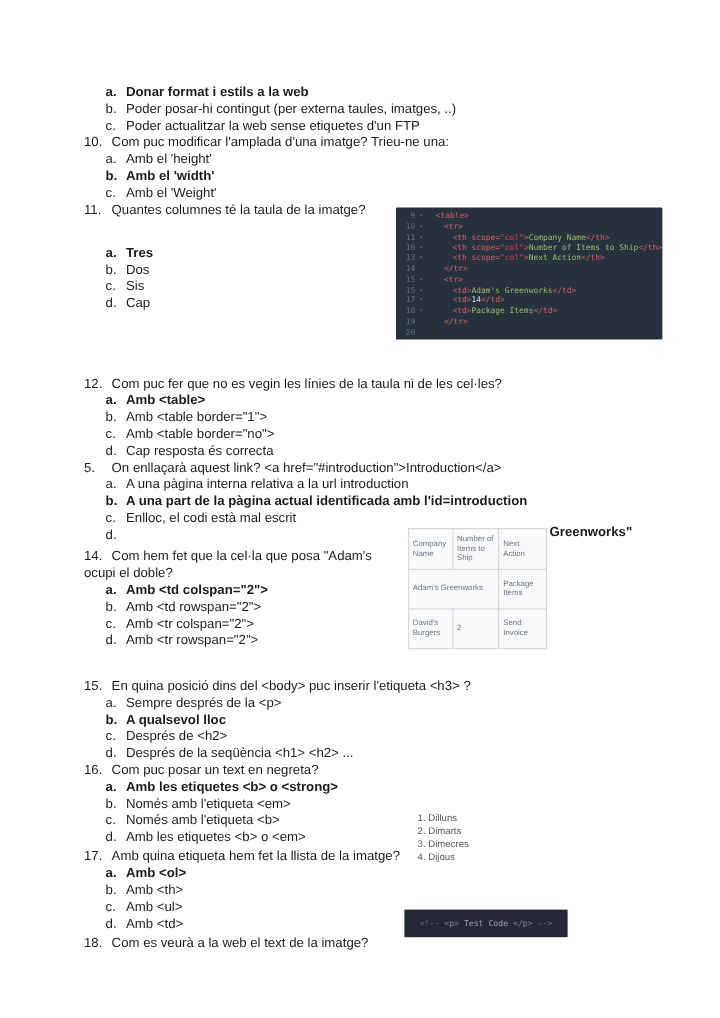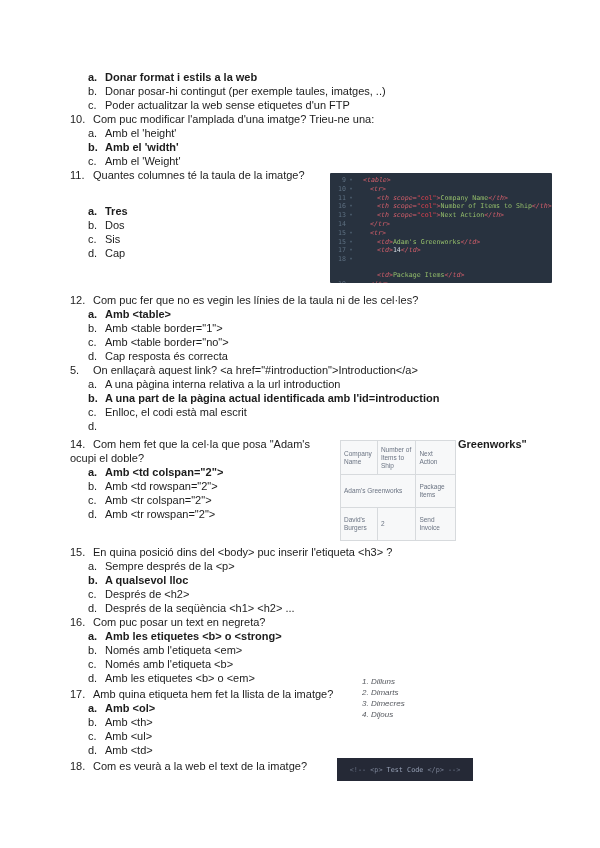--- a/index.html
+++ b/index.html
@@ -21,68 +21,68 @@
   .opt.b { font-weight:bold; }
 
   
   .code-shot { position:absolute; left:330px; top:173px; width:222px; height:110px;
                background:#28323f; overflow:hidden; padding:3px 0 0 0;
                font-family:"DejaVu Sans Mono", monospace; font-size:6.6px; line-height:8.8px;
                border-radius:1px; }
   .cl { display:flex; white-space:pre; }
   .cl .ln { flex:0 0 16px; text-align:right; color:#5d6f80; }
   .cl .mk { flex:0 0 10px; text-align:center; color:#4a5a6b; }
-  .tk-t { color:#d65f6b;font-style:italic; }
+  .tk-t { color:#d65f6b; }
   .tk-s { color:#e4424f; }
   .tk-g { color:#95bf6b; }
   .tk-w { color:#d6dde4; }
 
   
   .table-shot { position:absolute; left:340px; top:440px; width:116px; height:100px;
                 background:#f1f2f4; }
   .table-shot table { border-collapse:collapse; width:116px; height:100px;
                       font-size:6.5px; line-height:8px; color:#6b7483; }
   .table-shot td { border:1px solid #d7dadd; padding:2px 3px; background:#f7f8f9; }
   .gw-label { position:absolute; left:458px; top:438px; font-size:11px; font-weight:bold; color:#1c1c1c; }
 
   
-  .list-shot { position:absolute; left:362px; top:676px; font-size:8px; line-height:11px; color:#55585e;font-style:italic; }
+  .list-shot { position:absolute; left:348px; top:676px; font-size:8px; line-height:11px; color:#55585e; }
 
   
   .codebar-shot { position:absolute; left:337px; top:758px; width:136px; height:23px;
                   background:#252936; display:flex; align-items:center; justify-content:center;
                   font-family:"DejaVu Sans Mono", monospace; font-size:6.8px; white-space:pre; }
   .cb-dim { color:#666e80; }
   .cb-tag { color:#7b8396; }
   .cb-txt { color:#96a0b4; }
 
   
   .mt8  { margin-top:8px; }
   .mt22 { margin-top:22px; }
-  .mt35 { margin-top:33px; }
+  .mt35 { margin-top:53px; }
   .mt4  { margin-top:4px; }
   .mt24 { margin-top:24px; }
   .mt2  { margin-top:2px; }
 </style>
 </head>
 <body>
 
 <div class="page">
 
   <div class="content">
 
     <div class="q mt8">
       <div class="opts">
           <div class="opt b">
             <span class="letter">a.</span>
             <span>Donar format i estils a la web</span>
           </div>
           <div class="opt">
             <span class="letter">b.</span>
-            <span>Donar posar-hi contingut (per exemple taules, imatges, ..)</span>
+            <span>Poder posar-hi contingut (per externa taules, imatges, ..)</span>
           </div>
           <div class="opt">
             <span class="letter">c.</span>
             <span>Poder actualitzar la web sense etiquetes d'un FTP</span>
           </div>
         </div>
     </div>
 
     <div class="q">
       <div class="q-title">
@@ -293,21 +293,21 @@
     <div id="code-lines">
         <div class="cl"><span class="ln">9</span><span class="mk">•</span><span style="padding-left: 7px;"><span class="tk-t">&lt;table&gt;</span></span></div>
         <div class="cl"><span class="ln">10</span><span class="mk">•</span><span style="padding-left: 14px;"><span class="tk-t">&lt;tr&gt;</span></span></div>
         <div class="cl"><span class="ln">11</span><span class="mk">•</span><span style="padding-left: 21px;"><span class="tk-t">&lt;th scope=</span><span class="tk-s">"col"</span><span class="tk-t">&gt;</span><span class="tk-g">Company Name</span><span class="tk-t">&lt;/th&gt;</span></span></div>
         <div class="cl"><span class="ln">16</span><span class="mk">•</span><span style="padding-left: 21px;"><span class="tk-t">&lt;th scope=</span><span class="tk-s">"col"</span><span class="tk-t">&gt;</span><span class="tk-g">Number of Items to Ship</span><span class="tk-t">&lt;/th&gt;</span></span></div>
         <div class="cl"><span class="ln">13</span><span class="mk">•</span><span style="padding-left: 21px;"><span class="tk-t">&lt;th scope=</span><span class="tk-s">"col"</span><span class="tk-t">&gt;</span><span class="tk-g">Next Action</span><span class="tk-t">&lt;/th&gt;</span></span></div>
         <div class="cl"><span class="ln">14</span><span class="mk"></span><span style="padding-left: 14px;"><span class="tk-t">&lt;/tr&gt;</span></span></div>
         <div class="cl"><span class="ln">15</span><span class="mk">•</span><span style="padding-left: 14px;"><span class="tk-t">&lt;tr&gt;</span></span></div>
         <div class="cl"><span class="ln">15</span><span class="mk">•</span><span style="padding-left: 21px;"><span class="tk-t">&lt;td&gt;</span><span class="tk-g">Adam's Greenworks</span><span class="tk-t">&lt;/td&gt;</span></span></div>
         <div class="cl"><span class="ln">17</span><span class="mk">•</span><span style="padding-left: 21px;"><span class="tk-t">&lt;td&gt;</span><span class="tk-w">14</span><span class="tk-t">&lt;/td&gt;</span></span></div>
-        <div class="cl"><span class="ln">18</span><span class="mk">•</span><span style="padding-left: 21px; margin-top: 16px;"><span class="tk-t">&lt;td&gt;</span><span class="tk-g">Package Items</span><span class="tk-t">&lt;/td&gt;</span></span></div>
+        <div class="cl"><span class="ln">18</span><span class="mk">•</span><span style="padding-left: 21px;"><span class="tk-t">&lt;td&gt;</span><span class="tk-g">Package Items</span><span class="tk-t">&lt;/td&gt;</span></span></div>
         <div class="cl"><span class="ln">19</span><span class="mk"></span><span style="padding-left: 14px;"><span class="tk-t">&lt;/tr&gt;</span></span></div>
         <div class="cl"><span class="ln">20</span><span class="mk"></span><span style="padding-left: 7px; margin-top: 35px;"><span class="tk-t">&lt;/table&gt;</span></span></div>
       </div>
   </div>
 
   <div class="table-shot">
     <table>
       <tbody>
           <tr>
         <td style="width:37px;height:34px;">Company Name</td>

